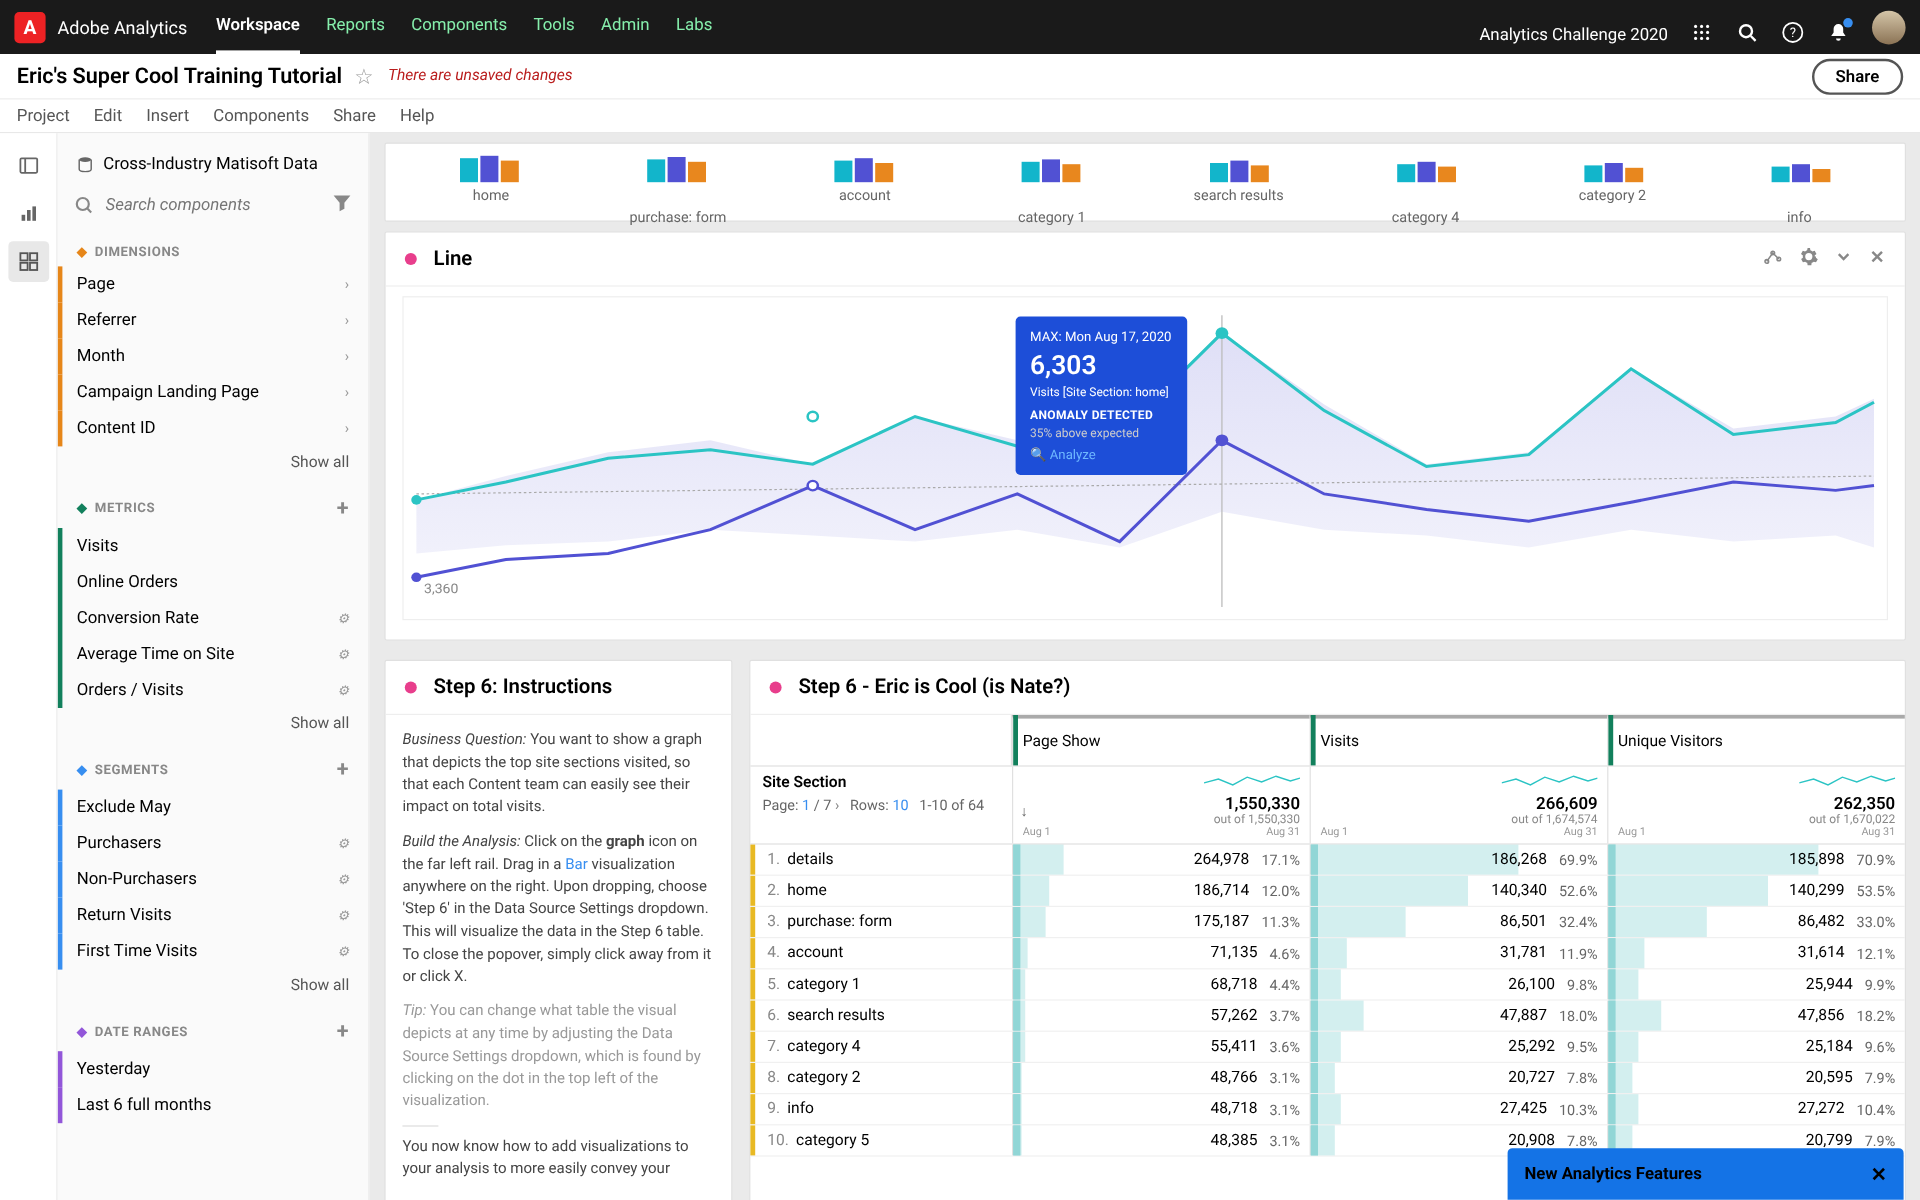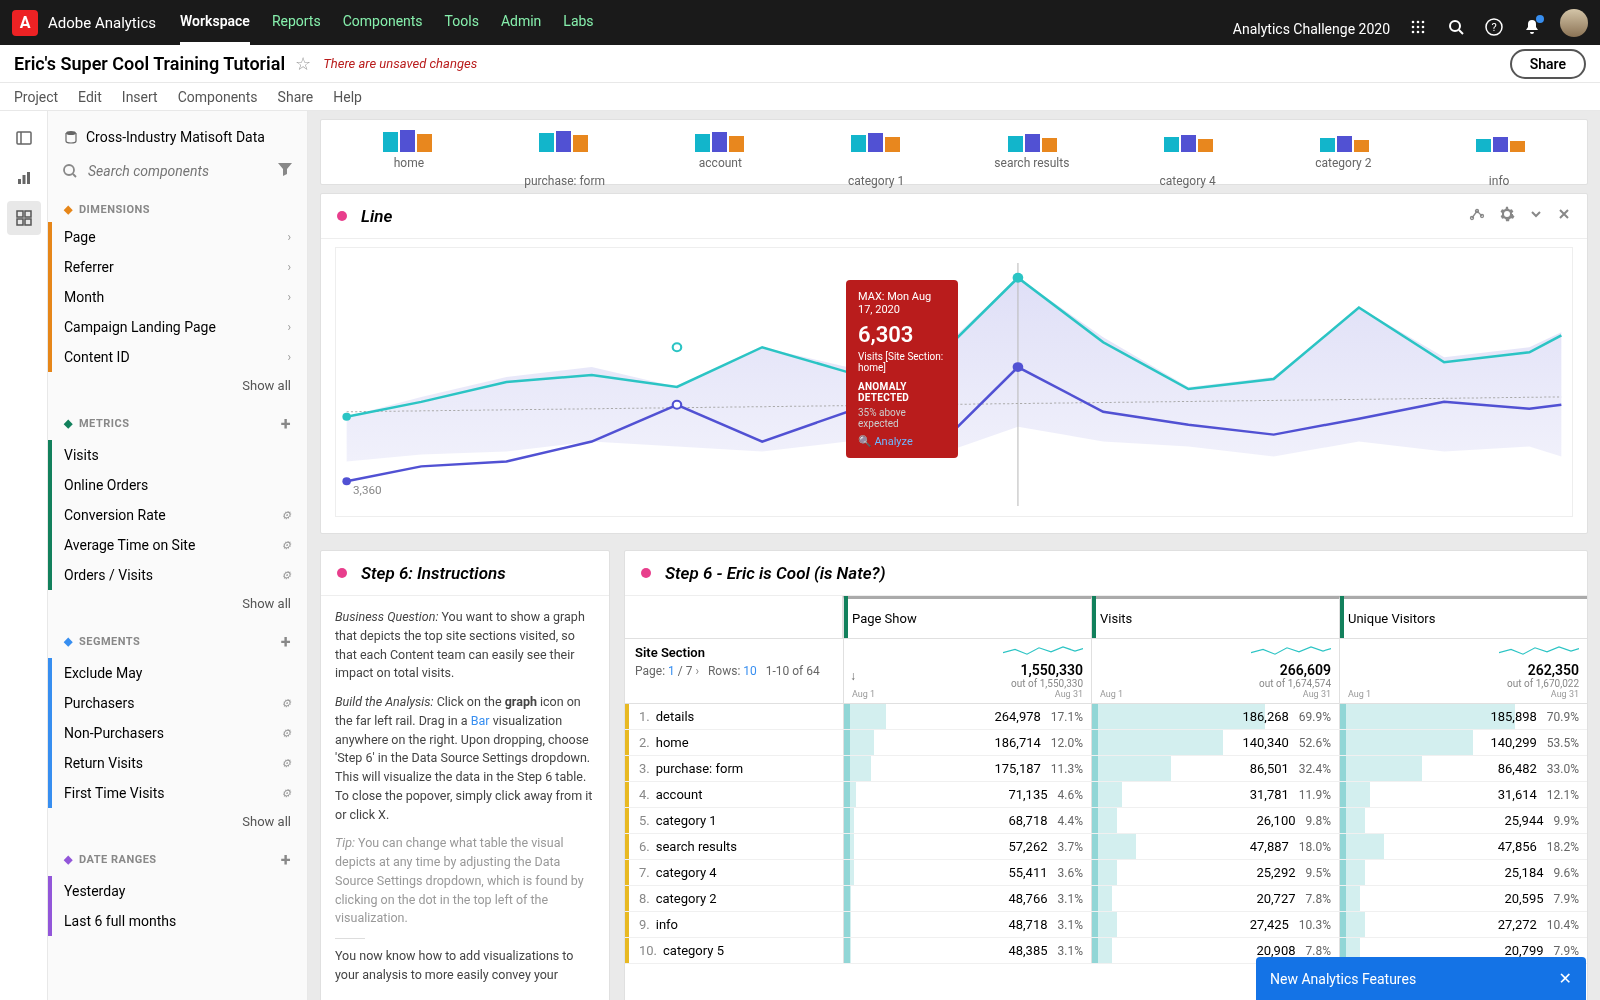--- a/index.html
+++ b/index.html
@@ -66,26 +66,26 @@
 .bar { width:15px; }
 .bar.c-teal{background:#12b5cb;} .bar.c-blue{background:#5151d3;} .bar.c-orange{background:#e8871e;}
 .barlabel { font-size:12px; color:#666; text-align:center; margin-top:4px; }
 .barlabels-row { display:flex; justify-content:space-around; }
 .barlabels-row .off { transform:translateY(18px); }
 
 
 .panel-hdr { display:flex; align-items:center; padding:12px 16px; border-bottom:1px solid #eee; }
 .dot { width:10px; height:10px; border-radius:50%; margin-right:14px; }
 .dot.pink{background:#e83e8c;}
-.panel-title { font-size:17px; font-weight:600;font-style:italic; }
+.panel-title { font-size:17px; font-weight:600; }
 .panel-tools { margin-left:auto; display:flex; gap:14px; color:#888; }
 .panel-tools span { cursor:pointer; }
 
 .linechart { position:relative; height:270px; margin:8px 14px 16px; border:1px solid #eee; overflow:hidden; }
-.tooltip { position:absolute; left:510px; top:32px; width:112px; background:#b91c1c; color:#fff; border-radius:4px; padding:10px 12px; font-size:11px; z-index:5; }
+.tooltip { position:absolute; left:510px; top:16px; width:143px; background:#1d4ed8; color:#fff; border-radius:4px; padding:10px 12px; font-size:11px; z-index:5; }
 .tooltip .tt-date { font-size:11px; margin-bottom:6px; }
 .tooltip .tt-val { font-size:22px; font-weight:600; margin-bottom:4px; }
 .tooltip .tt-series { font-size:10px; margin-bottom:8px; }
 .tooltip .tt-anom { font-size:10px; font-weight:700; letter-spacing:.3px; margin-bottom:4px; color:#fff; }
 .tooltip .tt-pct { font-size:10px; color:#ccc; margin-bottom:6px; }
 .tooltip .tt-analyze { font-size:11px; color:#6eb8ff; cursor:pointer; }
 .linechart svg { width:100%; height:100%; }
 
 
 .two-col { display:flex; gap:14px; margin-top:8px; }
@@ -119,21 +119,21 @@
 .tbl-row { display:flex; border-bottom:1px solid #f0f0f0; }
 .row-label { width:218px; padding:5px 10px; display:flex; align-items:center; border-left:4px solid #e8b923; font-size:13px; }
 .row-label .num { color:#888; margin-right:6px; }
 .row-cell { flex:1; border-left:1px solid #e0e0e0; padding:5px 8px; text-align:right; display:flex; align-items:center; justify-content:flex-end; position:relative; gap:10px; }
 .row-cell .barfill { position:absolute; left:0; top:0; bottom:0; background:#b6e5e5; opacity:.6; }
 .row-cell .marker { position:absolute; left:0; top:0; bottom:0; width:6px; background:#5bc0c0; }
 .row-cell .v { position:relative; z-index:1; }
 .row-cell .p { position:relative; z-index:1; color:#666; font-size:12px; }
 
 
-.toast { position:absolute; right:14px; bottom:0; width:330px; background:#1473e6; color:#ffffff; padding:12px 14px; border-radius:4px 4px 0 0; display:flex; align-items:center; font-size:14px; font-weight:400; z-index:20; }
+.toast { position:absolute; right:14px; bottom:0; width:330px; background:#1473e6; color:#000000; padding:12px 14px; border-radius:4px 4px 0 0; display:flex; align-items:center; font-size:14px; font-weight:700; z-index:20; }
 .toast .close { margin-left:auto; cursor:pointer; font-size:16px; }
 </style>
 </head>
 <body>
 
 <div class="topnav">
   <div class="logo">A</div>
   <div class="app-name">Adobe Analytics</div>
   <div class="nav-tabs">
     <span class="nav-tab active">Workspace</span>

